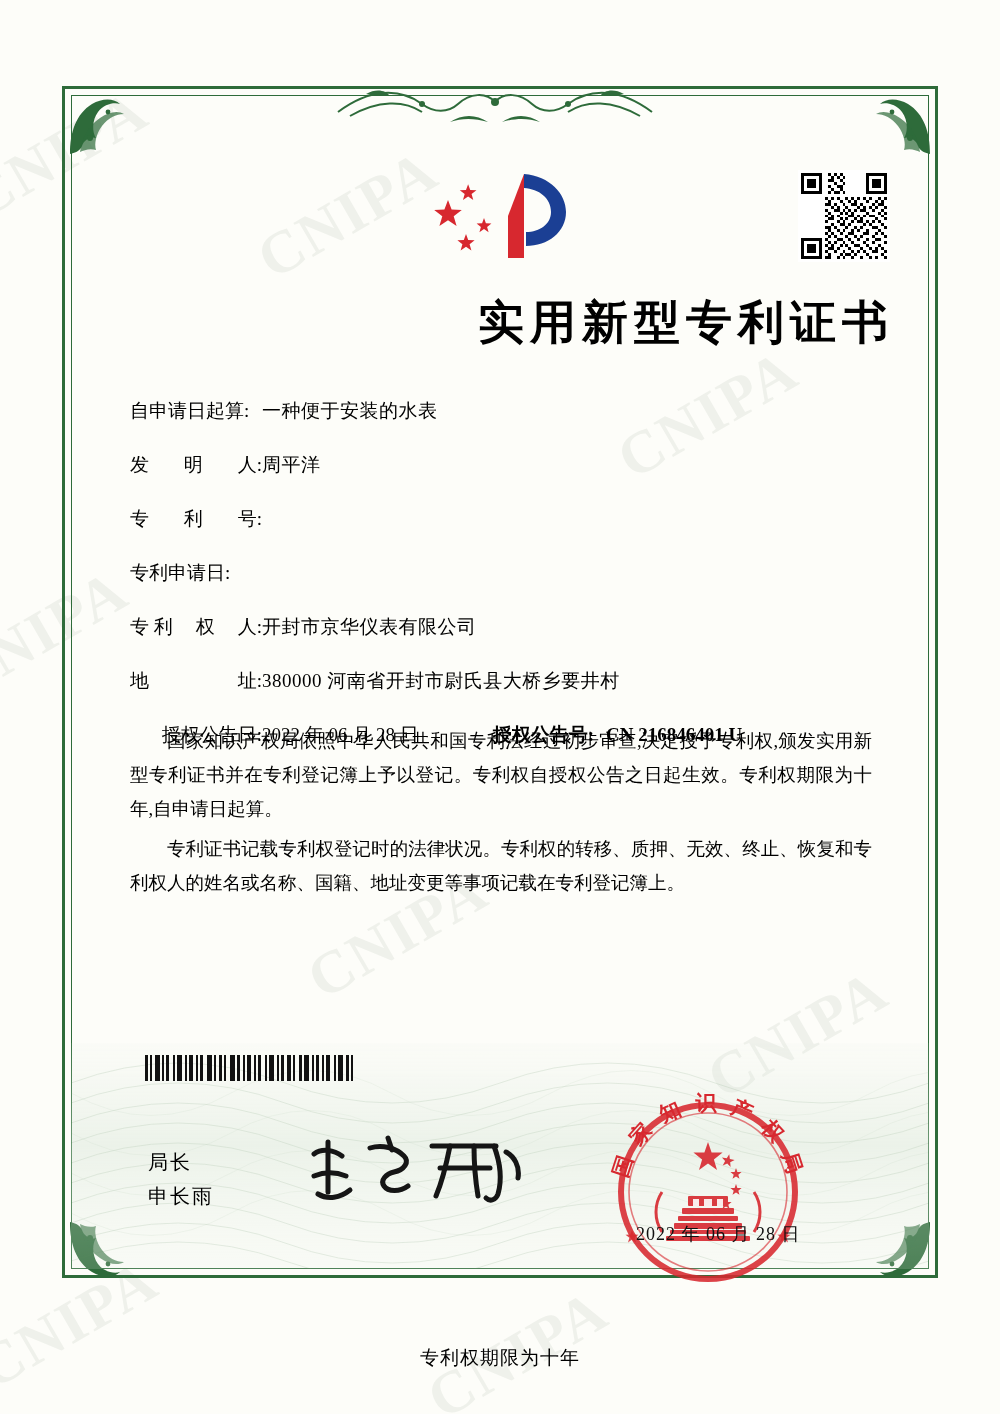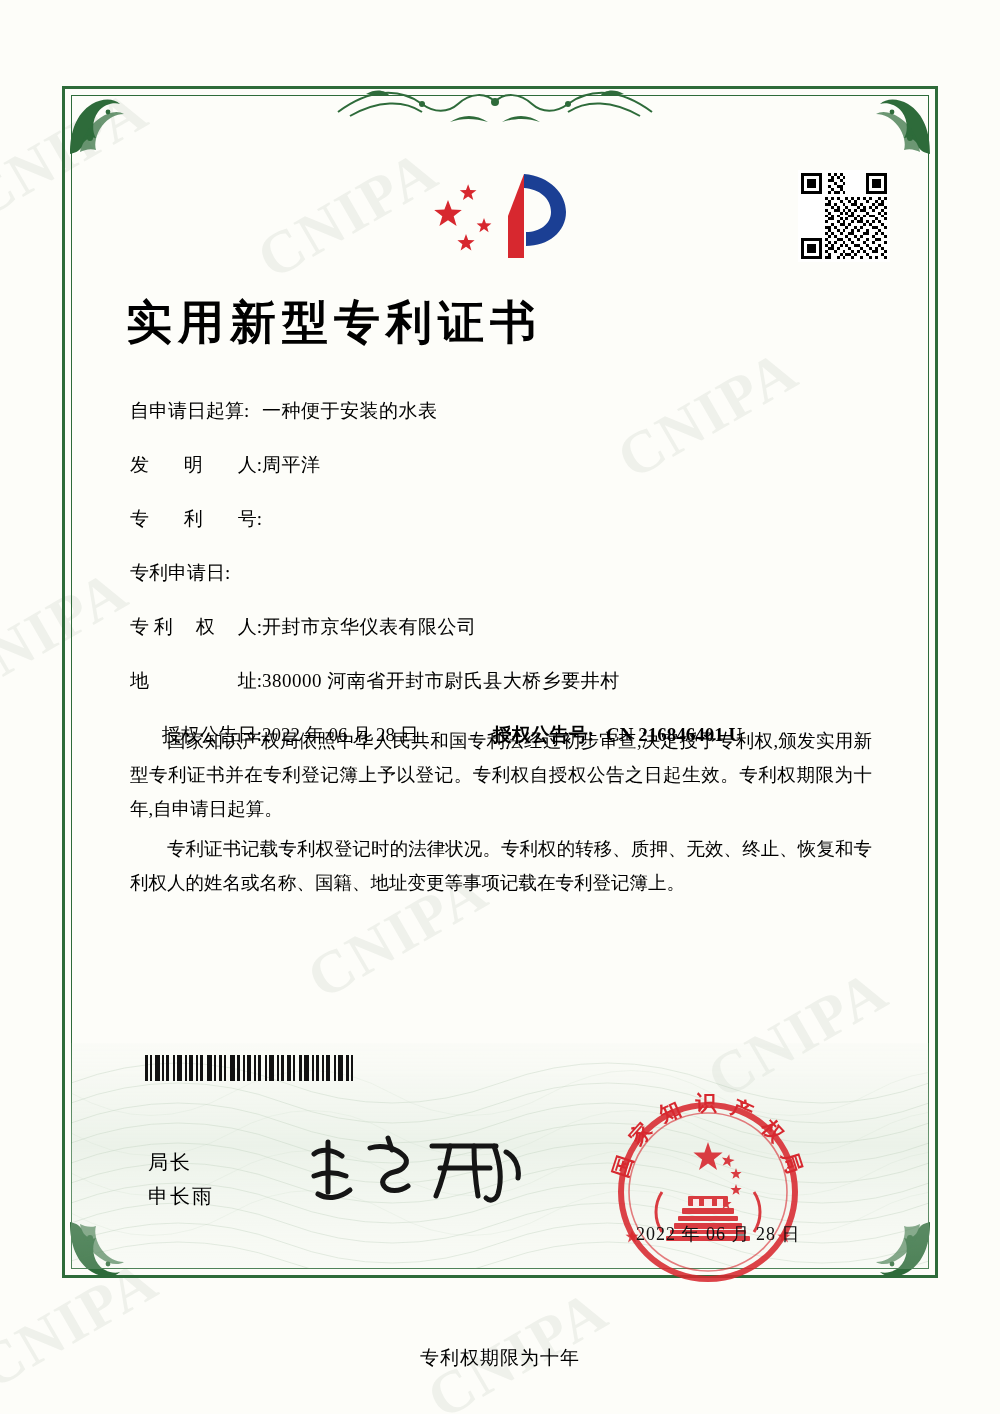--- a/index.html
+++ b/index.html
@@ -97,23 +97,23 @@
     right: 0px; top: 30px;
     width: 92px; height: 92px;
     background: #fff;
     padding: 3px;
     box-sizing: border-box;
   }
   #qr svg { width: 100%; height: 100%; display: block; }
 
   #doc-title {
     position: absolute;
-    left: 16px; top: 152px;
+    left: 4px; top: 152px;
     width: 780px;
-    text-align: left;
+    text-align: right;
     font-family: "Liberation Serif", "DejaVu Serif", serif;
     font-size: 46px;
     font-weight: 700;
     letter-spacing: 6px;
     color: #000;
   }
 
   #fields {
     position: absolute;
     left: 20px; top: 258px;

